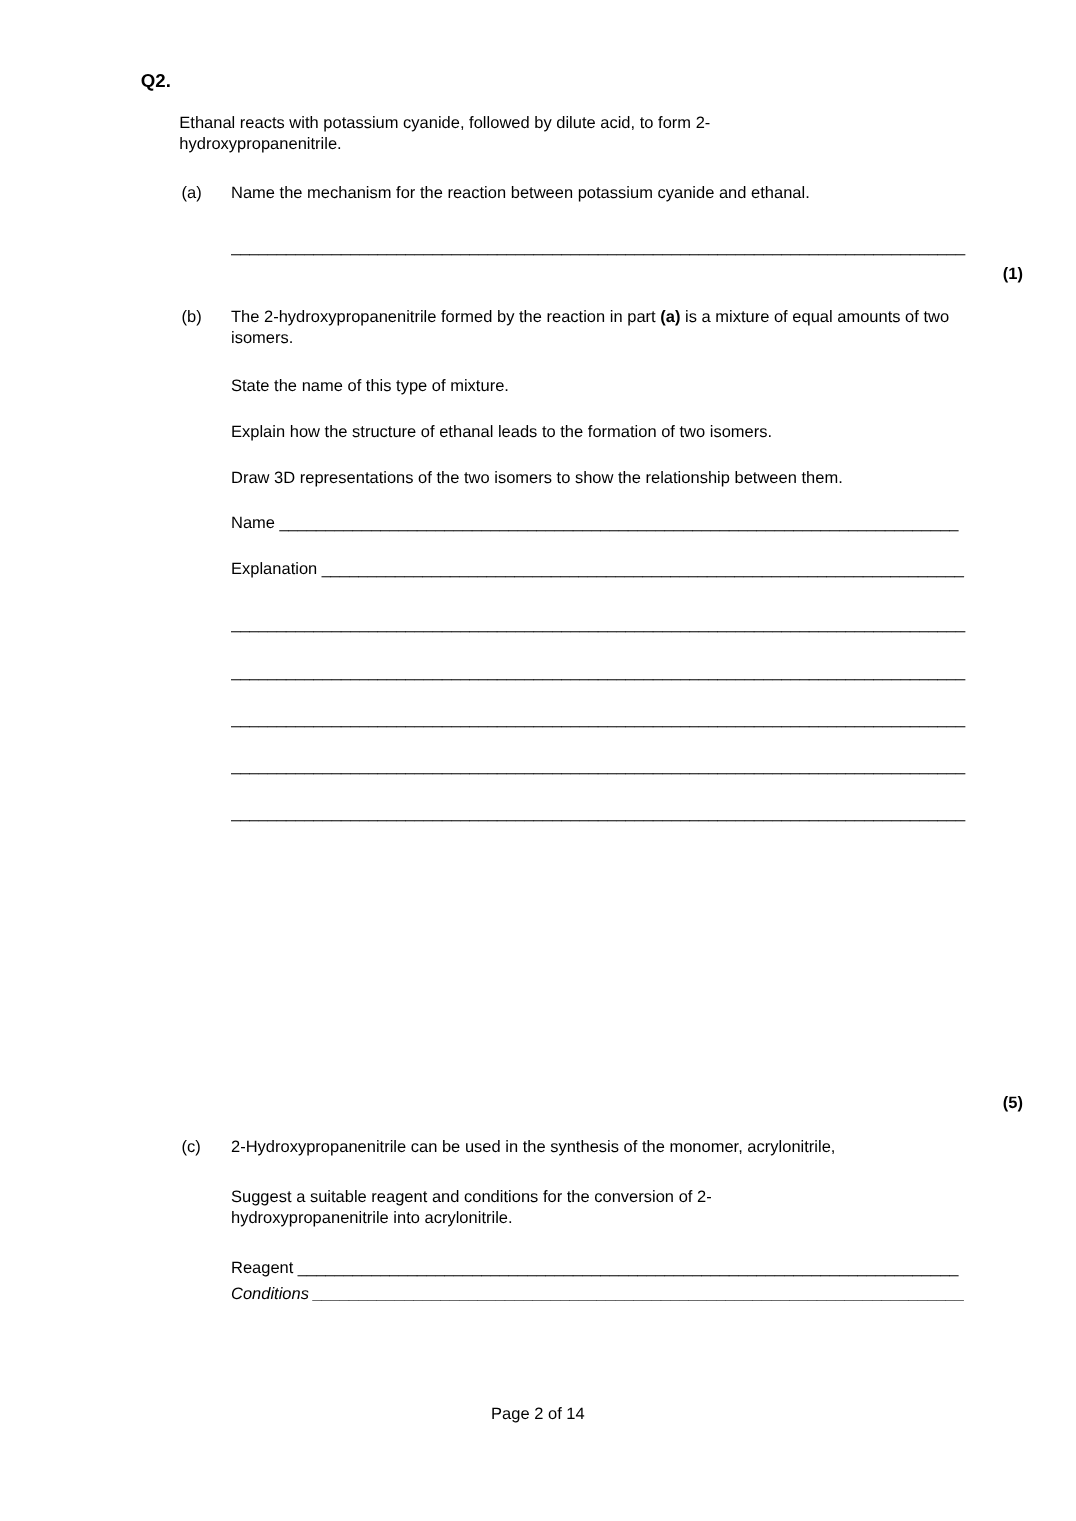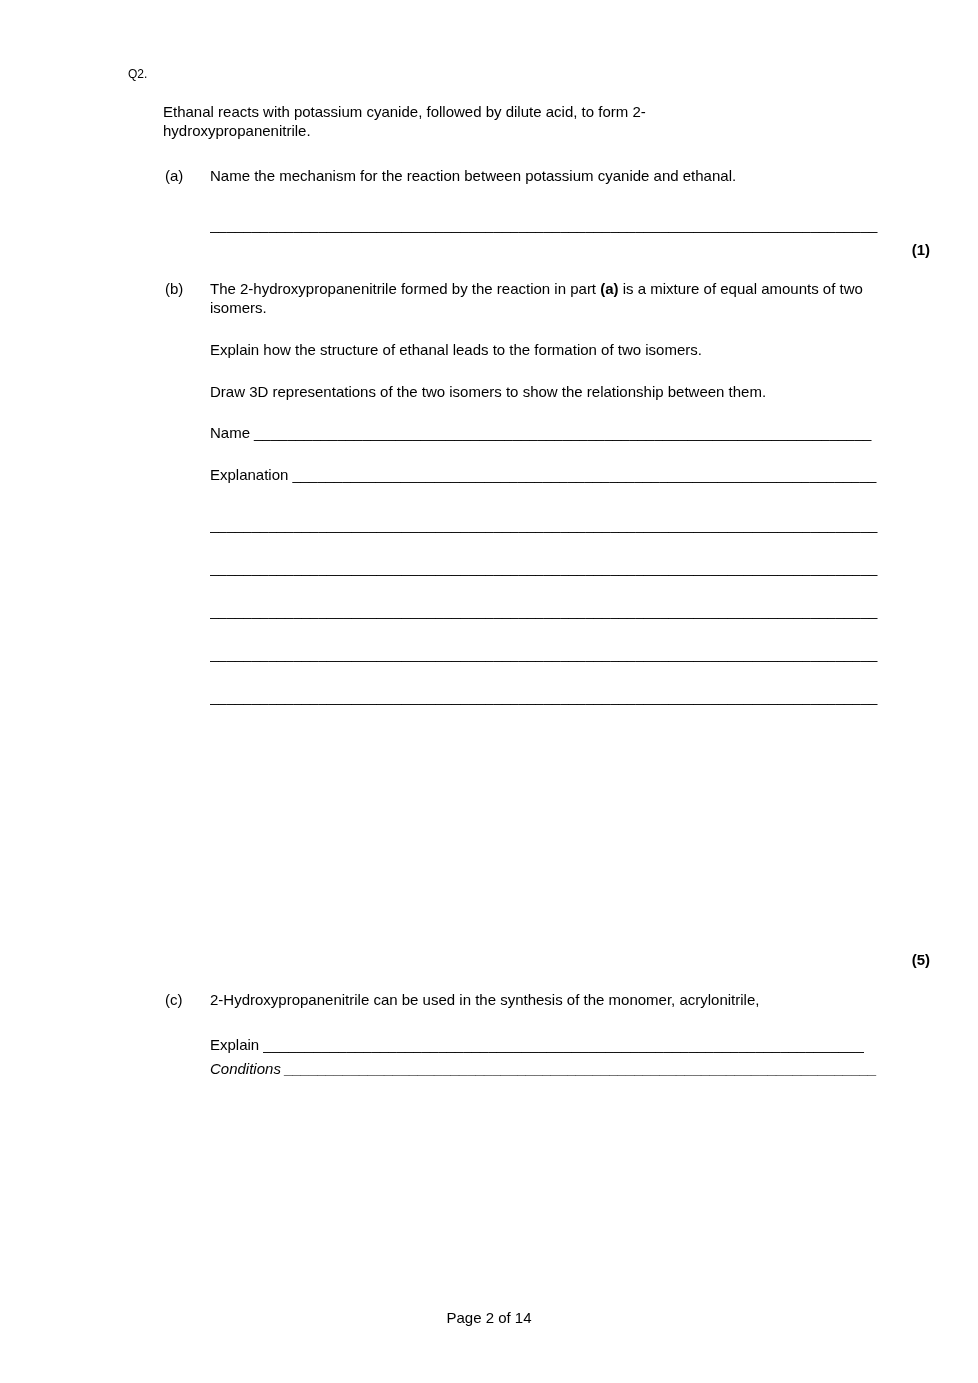--- a/index.html
+++ b/index.html
@@ -12,23 +12,23 @@
     color: #000000;
     font-family: "Liberation Sans", sans-serif;
     font-size: 15px;
     line-height: 19px;
     overflow: hidden;
   }
   .content {
     padding: 62px 48px 0 128px; 
   }
   .q-number {
-    font-size: 12px;
+    font-size: 17px;
     line-height: 24px;
-    font-weight: normal;
+    font-weight: bold;
   }
   .q-intro {
     margin-top: 16px;
     margin-left: 35px;
     margin-right: 48px;
     white-space: pre-line;
   }
   .part {
     display: flex;
     margin-left: 37px; 
@@ -66,21 +66,21 @@
   .line-label { margin-right: 4px; }
   .suggest { margin-top: 27px; }
   .reagent-line { margin-top: 26px; }
   .conditions-line { margin-top: 5px; font-style: italic; }
   .formula-sub {
     font-size: 11px;
     vertical-align: -3px;
   }
   .footer {
     position: absolute;
-    top: 1308px;
+    top: 1276px;
     left: 0;
     right: 0;
     text-align: center;
   }
 </style>
 </head>
 <body>
 
 <div class="page">
   <div class="content">
@@ -97,20 +97,21 @@
         <div class="rule-line answer-line-a">________________________________________________________________________________</div>
       </div>
     </div>
     <div class="marks marks-a">(1)</div>
 
     <div class="part part-b">
       <div class="part-label">(b)</div>
       <div class="part-body">
         <div><span>The 2-hydroxypropanenitrile formed by the reaction in part </span><b>(a)</b><span> is a mixture of equal amounts of two isomers.</span></div>
 
+        <div class="line-first">State the name of this type of mixture.</div>
         <div class="line">Explain how the structure of ethanal leads to the formation of two isomers.</div>
         <div class="line">Draw 3D representations of the two isomers to show the relationship between them.</div>
 
         <div class="rule-line name-line"><span class="line-label">Name</span><span>__________________________________________________________________________</span></div>
 
         <div class="rule-line line"><span class="line-label">Explanation</span><span>______________________________________________________________________</span></div>
 
         <div class="rule-line blank-first">________________________________________________________________________________</div>
         <div class="rule-line blank-next">________________________________________________________________________________</div>
         <div class="rule-line blank-next">________________________________________________________________________________</div>
@@ -119,22 +120,24 @@
 
       </div>
     </div>
     <div class="marks marks-b">(5)</div>
 
     <div class="part part-c">
       <div class="part-label">(c)</div>
       <div class="part-body">
         <div>2-Hydroxypropanenitrile can be used in the synthesis of the monomer, acrylonitrile,</div>
 
+        <div class="suggest pre-line">Suggest a suitable reagent and conditions for the conversion of 2-
+hydroxypropanenitrile into acrylonitrile.</div>
 
-        <div class="rule-line reagent-line"><span class="line-label">Explain</span><span>________________________________________________________________________</span></div>
+        <div class="rule-line reagent-line"><span class="line-label">Reagent</span><span>________________________________________________________________________</span></div>
 
         <div class="rule-line conditions-line"><span class="line-label">Conditions</span><span>_______________________________________________________________________</span></div>
       </div>
     </div>
 
   </div>
 
   <div class="footer">Page 2 of 14</div>
 </div>
 

